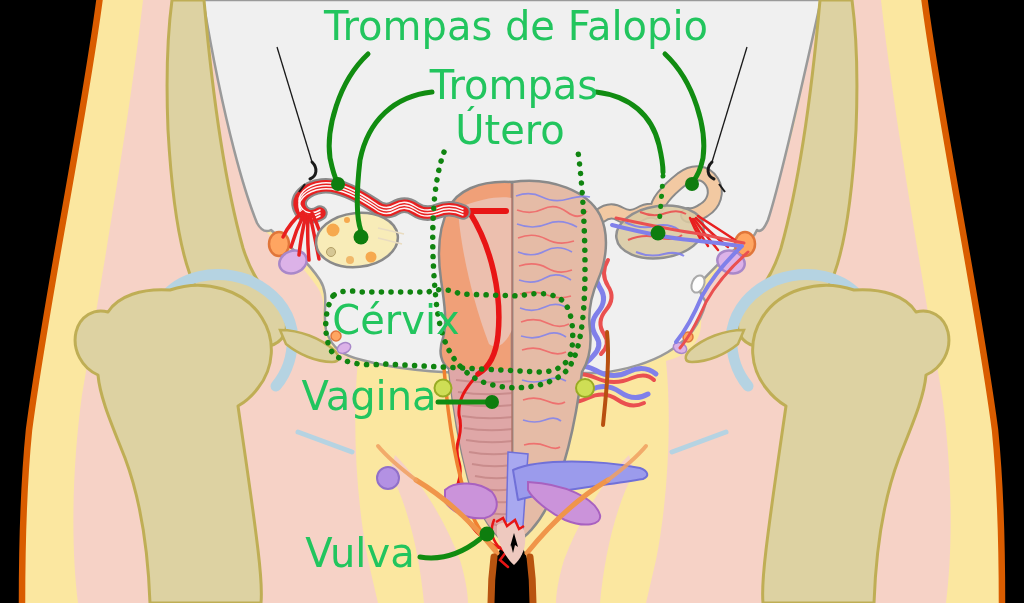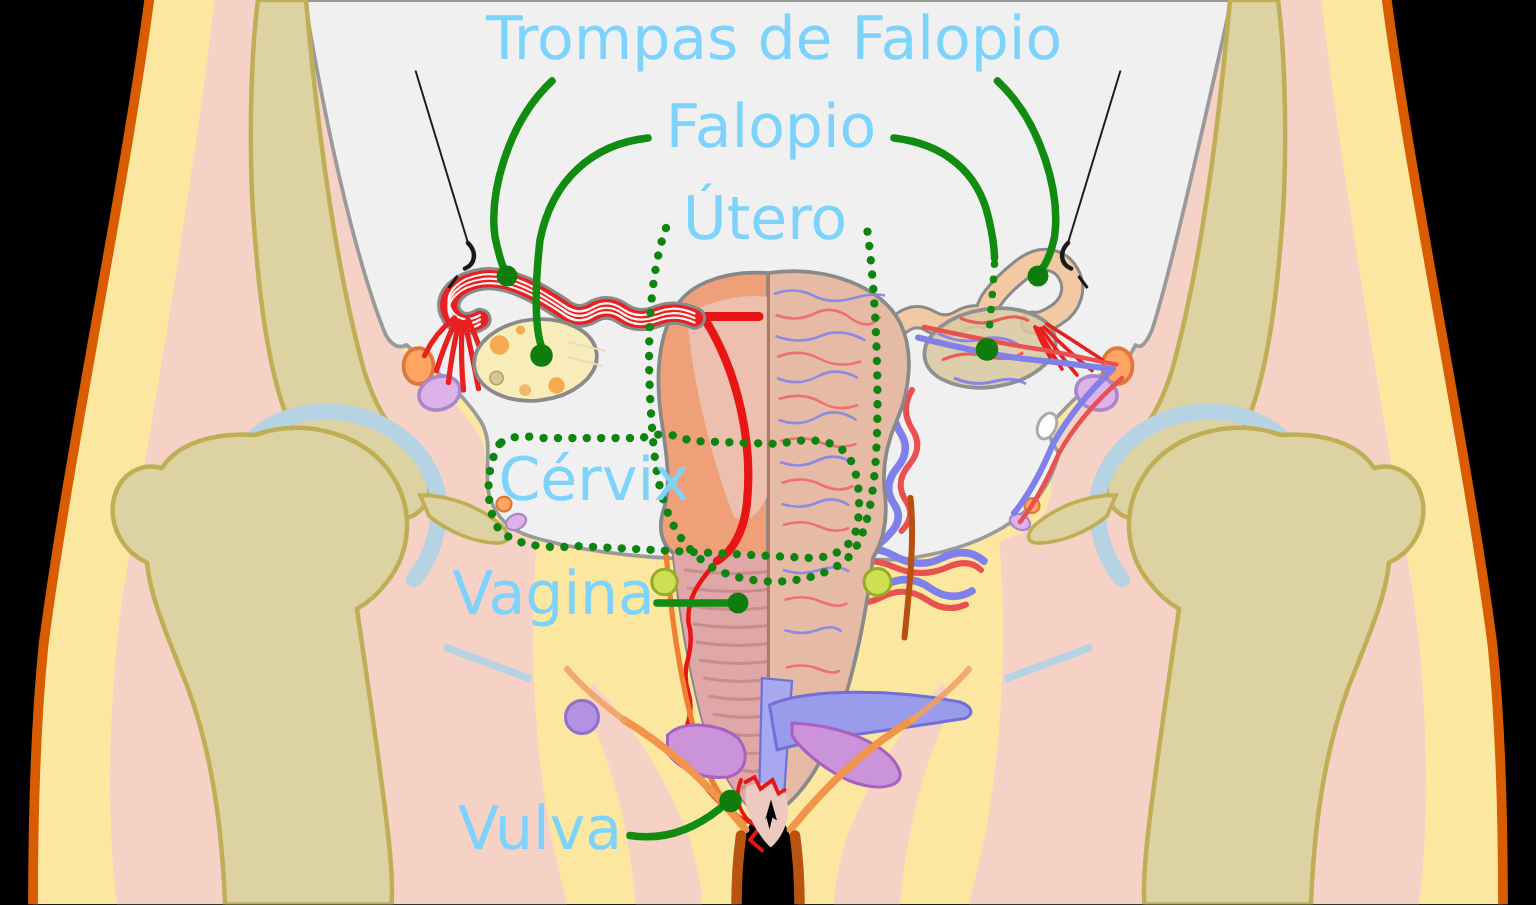--- a/index.html
+++ b/index.html
@@ -3,26 +3,26 @@
 <meta charset="utf-8">
 <style>
   html,body{margin:0;padding:0;background:#000;}
   .stage{
     position:relative;width:1024px;height:603px;background:#000;
     overflow:hidden;font-family:"DejaVu Sans","Liberation Sans",sans-serif;
   }
   .stage svg{position:absolute;left:0;top:0;}
   .lbl{
     position:absolute;transform:translateX(-50%);
-    font-size:40px;line-height:1.1;color:#7dd3fc;white-space:nowrap;
+    font-size:40px;line-height:1.1;color:#22c55e;white-space:nowrap;
     font-family:"DejaVu Sans","Liberation Sans",sans-serif;
   }
   .lbl.trompas{left:516px;top:4px;}
   .lbl.ovarios{left:514px;top:63px;}
-  .lbl.utero{left:510px;top:108px;margin-top:16px;}
+  .lbl.utero{left:510px;top:108px;}
   .lbl.cervix{left:396px;top:298px;}
   .lbl.vagina{left:369px;top:374px;}
   .lbl.vulva{left:360px;top:531px;}
 </style>
 </head>
 <body>
 
 <div class="stage">
 
 <svg width="1024" height="603" viewBox="0 0 1024 603" aria-hidden="true">
@@ -312,18 +312,18 @@
     <circle cx="338" cy="184" r="7"></circle>
     <circle cx="692" cy="184" r="7"></circle>
     <circle cx="361" cy="237" r="7.5"></circle>
     <circle cx="658" cy="233" r="7.5"></circle>
     <circle cx="492" cy="402" r="7"></circle>
     <circle cx="487" cy="534" r="7.5"></circle>
   </g>
 </svg>
 
   <div class="lbl trompas">Trompas de Falopio</div>
-  <div class="lbl ovarios">Falopio</div>
+  <div class="lbl ovarios">Trompas</div>
   <div class="lbl utero">Útero</div>
   <div class="lbl vagina">Vagina</div>
   <div class="lbl cervix">Cérvix</div>
   <div class="lbl vulva">Vulva</div>
 </div>
 
 </body></html>

